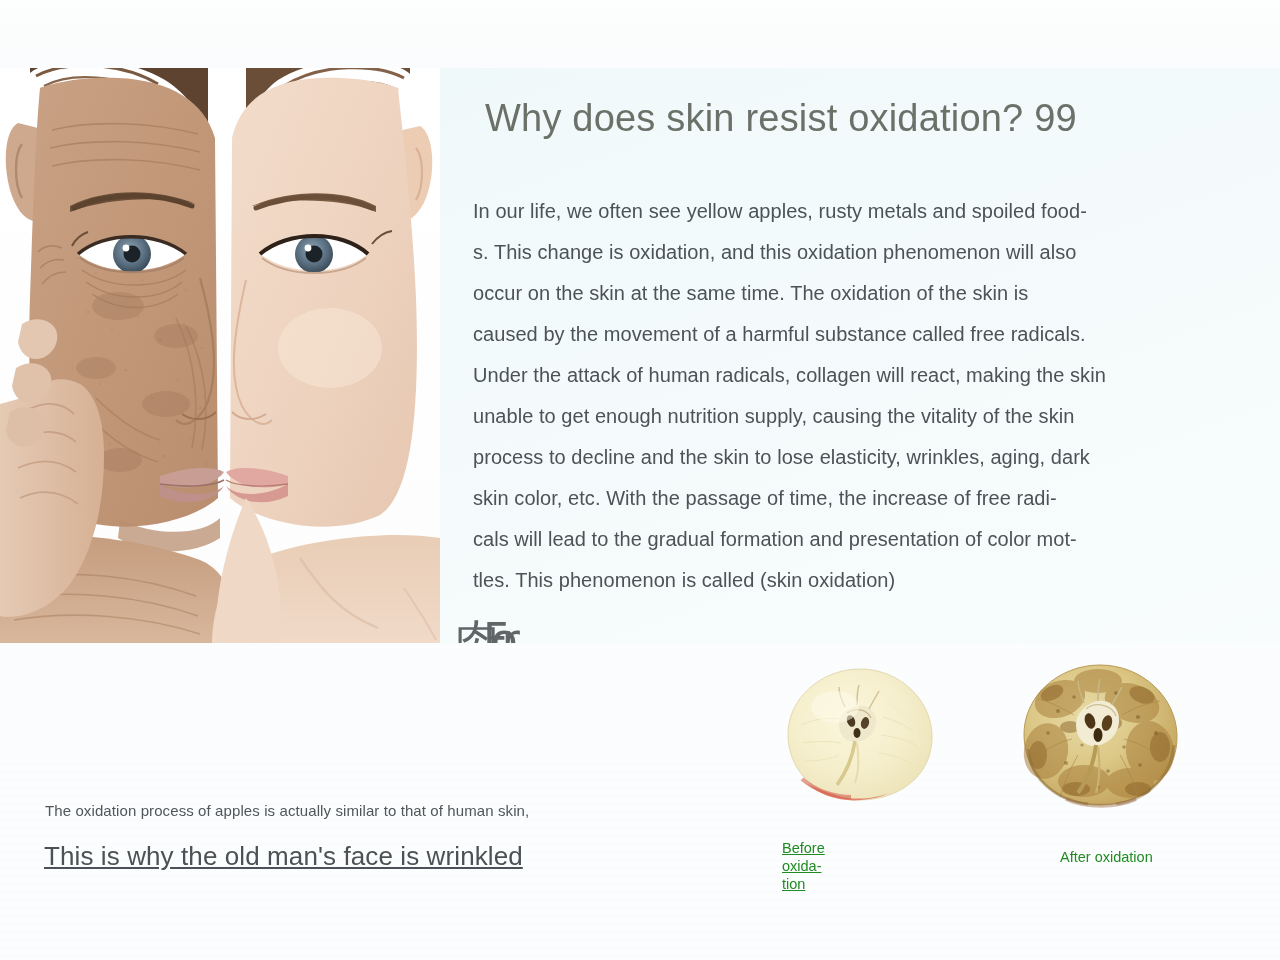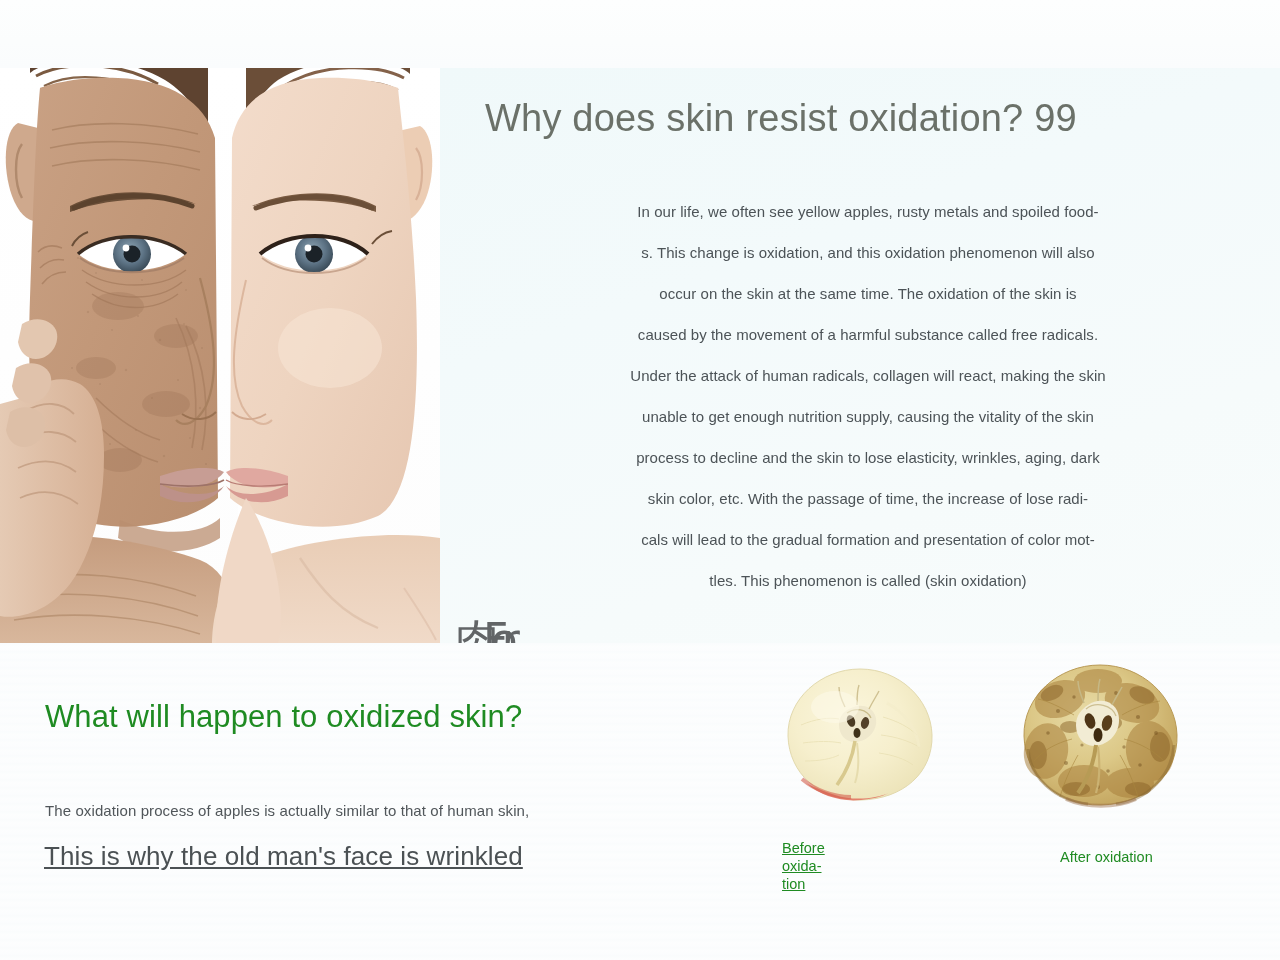--- a/index.html
+++ b/index.html
@@ -47,23 +47,22 @@
 
   .hero-title {
     position:absolute; left:45px; top:28px; width:760px;
     font-size:38px; font-weight:400; line-height:1.2;
     color:#6b7169; letter-spacing:0.2px;
     white-space:nowrap;
   }
 
   .hero-body {
     position:absolute; left:33px; top:123px; width:790px;
-    font-size:15px; line-height:41px; color:#4c5357;
+    font-size:20px; line-height:41px; color:#4c5357;
     letter-spacing:0.05px;
-    text-align:center;
   }
   .hero-body .ln { display:block; white-space:nowrap; }
 
   
   .watermark {
     position:absolute; left:455px; top:550px;
     font-size:44px; line-height:44px; color:#56595b;
     font-family:"DejaVu Sans", sans-serif;
     letter-spacing:-16px;
     opacity:0.92;
@@ -318,32 +317,31 @@
       <h1 class="hero-title">Why does skin resist oxidation? 99</h1>
 
       <div class="hero-body">
         <span class="ln">In our life, we often see yellow apples, rusty metals and spoiled food-</span>
         <span class="ln">s. This change is oxidation, and this oxidation phenomenon will also</span>
         <span class="ln">occur on the skin at the same time. The oxidation of the skin is</span>
         <span class="ln">caused by the movement of a harmful substance called free radicals.</span>
         <span class="ln">Under the attack of human radicals, collagen will react, making the skin</span>
         <span class="ln">unable to get enough nutrition supply, causing the vitality of the skin</span>
         <span class="ln">process to decline and the skin to lose elasticity, wrinkles, aging, dark</span>
-        <span class="ln">skin color, etc. With the passage of time, the increase of lose radi-</span>
+        <span class="ln">skin color, etc. With the passage of time, the increase of free radi-</span>
         <span class="ln">cals will lead to the gradual formation and presentation of color mot-</span>
         <span class="ln">tles. This phenomenon is called (skin oxidation)</span>
       </div>
     </div>
 
     <div class="watermark">肉For</div>
   </section>
 
   <section class="lower">
 
-    <h2 class="green-heading">What will happen to oxidized skin?</h2>
     <p class="sub-small">The oxidation process of apples is actually similar to that of human skin,</p>
     <p class="sub-large">This is why the old man's face is wrinkled</p>
 
     <div class="apple-wrap apple-fresh">
       <svg class="apple-canvas" viewBox="0 0 170 143">
         <defs>
           <radialGradient id="freshFlesh" cx="42%" cy="38%" r="68%">
             <stop offset="0%" stop-color="#fbf6dd"></stop>
             <stop offset="55%" stop-color="#f6efcd"></stop>
             <stop offset="100%" stop-color="#ece3b8"></stop>

